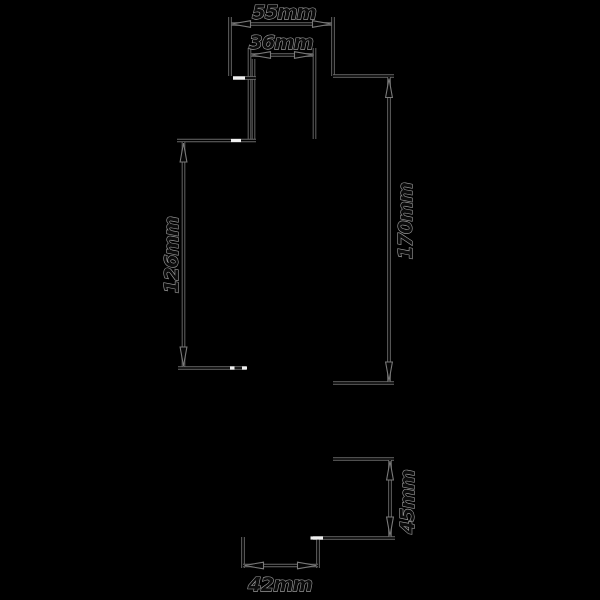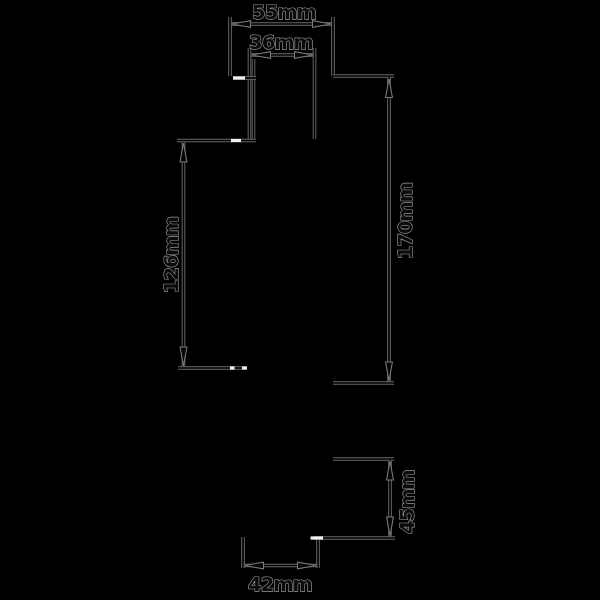--- a/index.html
+++ b/index.html
@@ -6,20 +6,21 @@
     margin: 0;
     padding: 0;
     background: #000000;
   }
   #stage {
     position: relative;
     width: 600px;
     height: 600px;
     background: #000000;
     overflow: hidden;
+    font-style: italic;
   }
   svg text {
     font-family: "DejaVu Sans", "Liberation Sans", sans-serif;
     font-weight: 700;
     paint-order: stroke;
   }
 </style>
 </head>
 <body>
 

